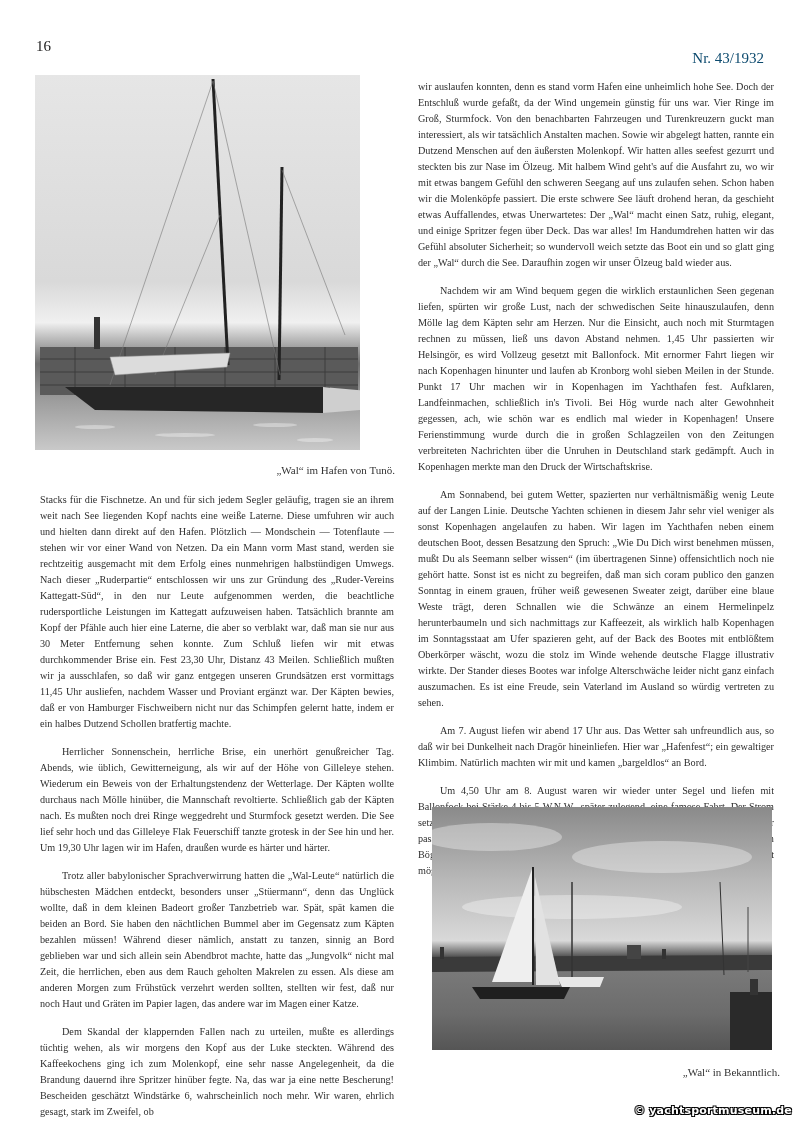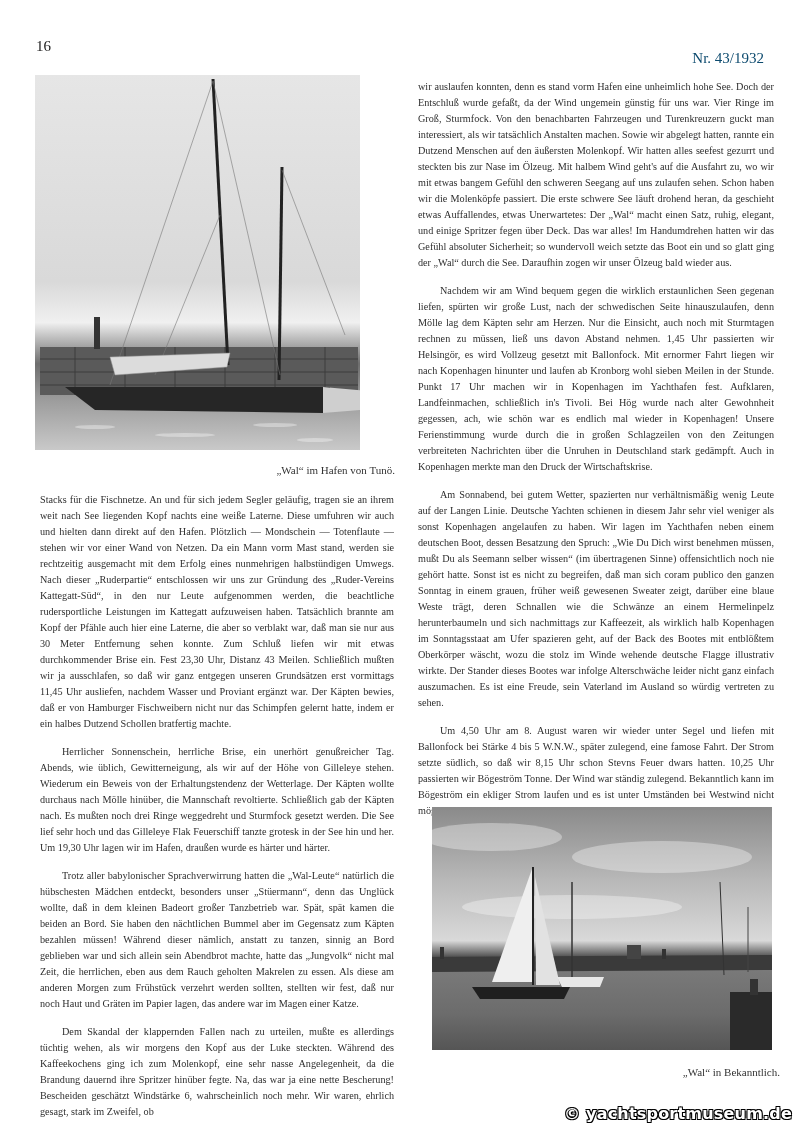--- a/index.html
+++ b/index.html
@@ -15,21 +15,21 @@
   .col-right { left: 418px; width: 356px; top: 79px; }
 
   .photo { position: absolute; overflow: hidden; }
   .photo-tuno { left: 35px; top: 75px; width: 325px; height: 375px; background: linear-gradient(180deg, #e6e6e6 0%, #d9d9d9 55%, #f0f0f0 66%, #bfbfbf 70%, #6e6e6e 77%, #9a9a9a 86%, #c9c9c9 100%); }
   .photo-kopenhagen { left: 432px; top: 807px; width: 340px; height: 243px; background: linear-gradient(180deg, #8a8a8a 0%, #b8b8b8 30%, #d9d9d9 55%, #4a4a4a 62%, #7a7a7a 66%, #6c6c6c 85%, #555 100%); }
 
   .caption { position: absolute; font-family: "Liberation Serif", serif; font-size: 11px; color: #333; text-align: right; }
   .caption-tuno { left: 35px; width: 360px; top: 464px; }
   .caption-kopenhagen { left: 418px; width: 362px; top: 1066px; }
 
-  .watermark { position: absolute; right: 8px; top: 1104px; font-family: "DejaVu Sans", sans-serif; font-size: 16px; font-weight: bold; color: #fff; text-shadow: 0 0 1px #000, 1px 1px 0 #000, -1px -1px 0 #000, 1px -1px 0 #000, -1px 1px 0 #000; letter-spacing: 0.2px; }
+  .watermark { position: absolute; right: 8px; top: 1104px; font-family: "DejaVu Sans", sans-serif; font-size: 11px; font-weight: bold; color: #fff; text-shadow: 0 0 1px #000, 1px 1px 0 #000, -1px -1px 0 #000, 1px -1px 0 #000, -1px 1px 0 #000; letter-spacing: 0.2px; }
 </style>
 </head>
 <body>
 
 <div class="page-header">
   <span class="page-number">16</span>
   <span class="issue-number">Nr. 43/1932</span>
 </div>
 
 <div class="photo photo-tuno">
@@ -80,20 +80,21 @@
   <p>Stacks für die Fischnetze. An und für sich jedem Segler geläufig, tragen sie an ihrem weit nach See liegenden Kopf nachts eine weiße Laterne. Diese umfuhren wir auch und hielten dann direkt auf den Hafen. Plötzlich — Mondschein — Totenflaute — stehen wir vor einer Wand von Netzen. Da ein Mann vorm Mast stand, werden sie rechtzeitig ausgemacht mit dem Erfolg eines nunmehrigen halbstündigen Umwegs. Nach dieser „Ruderpartie“ entschlossen wir uns zur Gründung des „Ruder-Vereins Kattegatt-Süd“, in den nur Leute aufgenommen werden, die beachtliche rudersportliche Leistungen im Kattegatt aufzuweisen haben. Tatsächlich brannte am Kopf der Pfähle auch hier eine Laterne, die aber so verblakt war, daß man sie nur aus 30 Meter Entfernung sehen konnte. Zum Schluß liefen wir mit etwas durchkommender Brise ein. Fest 23,30 Uhr, Distanz 43 Meilen. Schließlich mußten wir ja ausschlafen, so daß wir ganz entgegen unseren Grundsätzen erst vormittags 11,45 Uhr ausliefen, nachdem Wasser und Proviant ergänzt war. Der Käpten bewies, daß er von Hamburger Fischweibern nicht nur das Schimpfen gelernt hatte, indem er ein halbes Dutzend Schollen bratfertig machte.</p>
   <p class="indent">Herrlicher Sonnenschein, herrliche Brise, ein unerhört genußreicher Tag. Abends, wie üblich, Gewitterneigung, als wir auf der Höhe von Gilleleye stehen. Wiederum ein Beweis von der Erhaltungstendenz der Wetterlage. Der Käpten wollte durchaus nach Mölle hinüber, die Mannschaft revoltierte. Schließlich gab der Käpten nach. Es mußten noch drei Ringe weggedreht und Sturmfock gesetzt werden. Die See lief sehr hoch und das Gilleleye Flak Feuerschiff tanzte grotesk in der See hin und her. Um 19,30 Uhr lagen wir im Hafen, draußen wurde es härter und härter.</p>
   <p class="indent">Trotz aller babylonischer Sprachverwirrung hatten die „Wal-Leute“ natürlich die hübschesten Mädchen entdeckt, besonders unser „Stüermann“, denn das Unglück wollte, daß in dem kleinen Badeort großer Tanzbetrieb war. Spät, spät kamen die beiden an Bord. Sie haben den nächtlichen Bummel aber im Gegensatz zum Käpten bezahlen müssen! Während dieser nämlich, anstatt zu tanzen, sinnig an Bord geblieben war und sich allein sein Abendbrot machte, hatte das „Jungvolk“ nicht mal Zeit, die herrlichen, eben aus dem Rauch geholten Makrelen zu essen. Als diese am anderen Morgen zum Frühstück verzehrt werden sollten, stellten wir fest, daß nur noch Haut und Gräten im Papier lagen, das andere war im Magen einer Katze.</p>
   <p class="indent">Dem Skandal der klappernden Fallen nach zu urteilen, mußte es allerdings tüchtig wehen, als wir morgens den Kopf aus der Luke steckten. Während des Kaffeekochens ging ich zum Molenkopf, eine sehr nasse Angelegenheit, da die Brandung dauernd ihre Spritzer hinüber fegte. Na, das war ja eine nette Bescherung! Bescheiden geschätzt Windstärke 6, wahrscheinlich noch mehr. Wir waren, ehrlich gesagt, stark im Zweifel, ob</p>
 </div>
 
 <div class="col col-right">
   <p>wir auslaufen konnten, denn es stand vorm Hafen eine unheimlich hohe See. Doch der Entschluß wurde gefaßt, da der Wind ungemein günstig für uns war. Vier Ringe im Groß, Sturmfock. Von den benachbarten Fahrzeugen und Turenkreuzern guckt man interessiert, als wir tatsächlich Anstalten machen. Sowie wir abgelegt hatten, rannte ein Dutzend Menschen auf den äußersten Molenkopf. Wir hatten alles seefest gezurrt und steckten bis zur Nase im Ölzeug. Mit halbem Wind geht's auf die Ausfahrt zu, wo wir mit etwas bangem Gefühl den schweren Seegang auf uns zulaufen sehen. Schon haben wir die Molenköpfe passiert. Die erste schwere See läuft drohend heran, da geschieht etwas Auffallendes, etwas Unerwartetes: Der „Wal“ macht einen Satz, ruhig, elegant, und einige Spritzer fegen über Deck. Das war alles! Im Handumdrehen hatten wir das Gefühl absoluter Sicherheit; so wundervoll weich setzte das Boot ein und so glatt ging der „Wal“ durch die See. Daraufhin zogen wir unser Ölzeug bald wieder aus.</p>
   <p class="indent">Nachdem wir am Wind bequem gegen die wirklich erstaunlichen Seen gegenan liefen, spürten wir große Lust, nach der schwedischen Seite hinauszulaufen, denn Mölle lag dem Käpten sehr am Herzen. Nur die Einsicht, auch noch mit Sturmtagen rechnen zu müssen, ließ uns davon Abstand nehmen. 1,45 Uhr passierten wir Helsingör, es wird Vollzeug gesetzt mit Ballonfock. Mit ernormer Fahrt liegen wir nach Kopenhagen hinunter und laufen ab Kronborg wohl sieben Meilen in der Stunde. Punkt 17 Uhr machen wir in Kopenhagen im Yachthafen fest. Aufklaren, Landfeinmachen, schließlich in's Tivoli. Bei Hög wurde nach alter Gewohnheit gegessen, ach, wie schön war es endlich mal wieder in Kopenhagen! Unsere Ferienstimmung wurde durch die in großen Schlagzeilen von den Zeitungen verbreiteten Nachrichten über die Unruhen in Deutschland stark gedämpft. Auch in Kopenhagen merkte man den Druck der Wirtschaftskrise.</p>
   <p class="indent">Am Sonnabend, bei gutem Wetter, spazierten nur verhältnismäßig wenig Leute auf der Langen Linie. Deutsche Yachten schienen in diesem Jahr sehr viel weniger als sonst Kopenhagen angelaufen zu haben. Wir lagen im Yachthafen neben einem deutschen Boot, dessen Besatzung den Spruch: „Wie Du Dich wirst benehmen müssen, mußt Du als Seemann selber wissen“ (im übertragenen Sinne) offensichtlich noch nie gehört hatte. Sonst ist es nicht zu begreifen, daß man sich coram publico den ganzen Sonntag in einem grauen, früher weiß gewesenen Sweater zeigt, darüber eine blaue Weste trägt, deren Schnallen wie die Schwänze an einem Hermelinpelz herunterbaumeln und sich nachmittags zur Kaffeezeit, als wirklich halb Kopenhagen im Sonntagsstaat am Ufer spazieren geht, auf der Back des Bootes mit entblößtem Oberkörper wäscht, wozu die stolz im Winde wehende deutsche Flagge illustrativ wirkte. Der Stander dieses Bootes war infolge Alterschwäche leider nicht ganz einfach auszumachen. Es ist eine Freude, sein Vaterland im Ausland so würdig vertreten zu sehen.</p>
+  <p class="indent">Am 7. August liefen wir abend 17 Uhr aus. Das Wetter sah unfreundlich aus, so daß wir bei Dunkelheit nach Dragör hineinliefen. Hier war „Hafenfest“; ein gewaltiger Klimbim. Natürlich machten wir mit und kamen „bargeldlos“ an Bord.</p>
   <p class="indent">Um 4,50 Uhr am 8. August waren wir wieder unter Segel und liefen mit Ballonfock bei Stärke 4 bis 5 W.N.W., später zulegend, eine famose Fahrt. Der Strom setzte südlich, so daß wir 8,15 Uhr schon Stevns Feuer dwars hatten. 10,25 Uhr passierten wir Bögeström Tonne. Der Wind war ständig zulegend. Bekanntlich kann im Bögeström ein ekliger Strom laufen und es ist unter Umständen bei Westwind nicht möglich, ohne Motor</p>
 </div>
 
 <div class="photo photo-kopenhagen">
   <svg width="340" height="243" viewBox="0 0 340 243">
 
     <g fill="#ffffff" opacity="0.35">
       <ellipse cx="60" cy="30" rx="70" ry="14"></ellipse>
       <ellipse cx="230" cy="50" rx="90" ry="16"></ellipse>
       <ellipse cx="140" cy="100" rx="110" ry="12"></ellipse>

